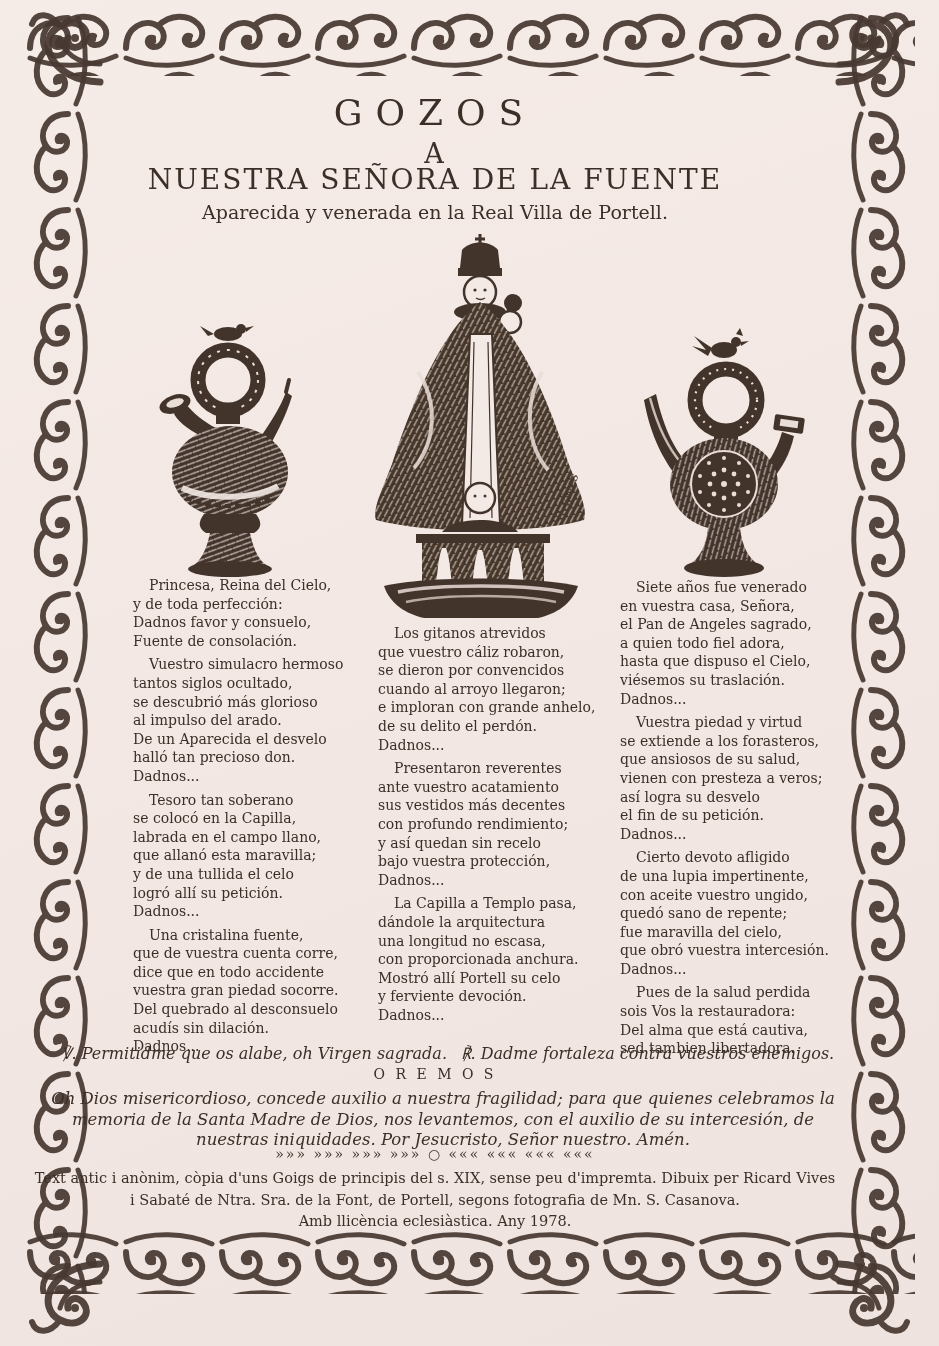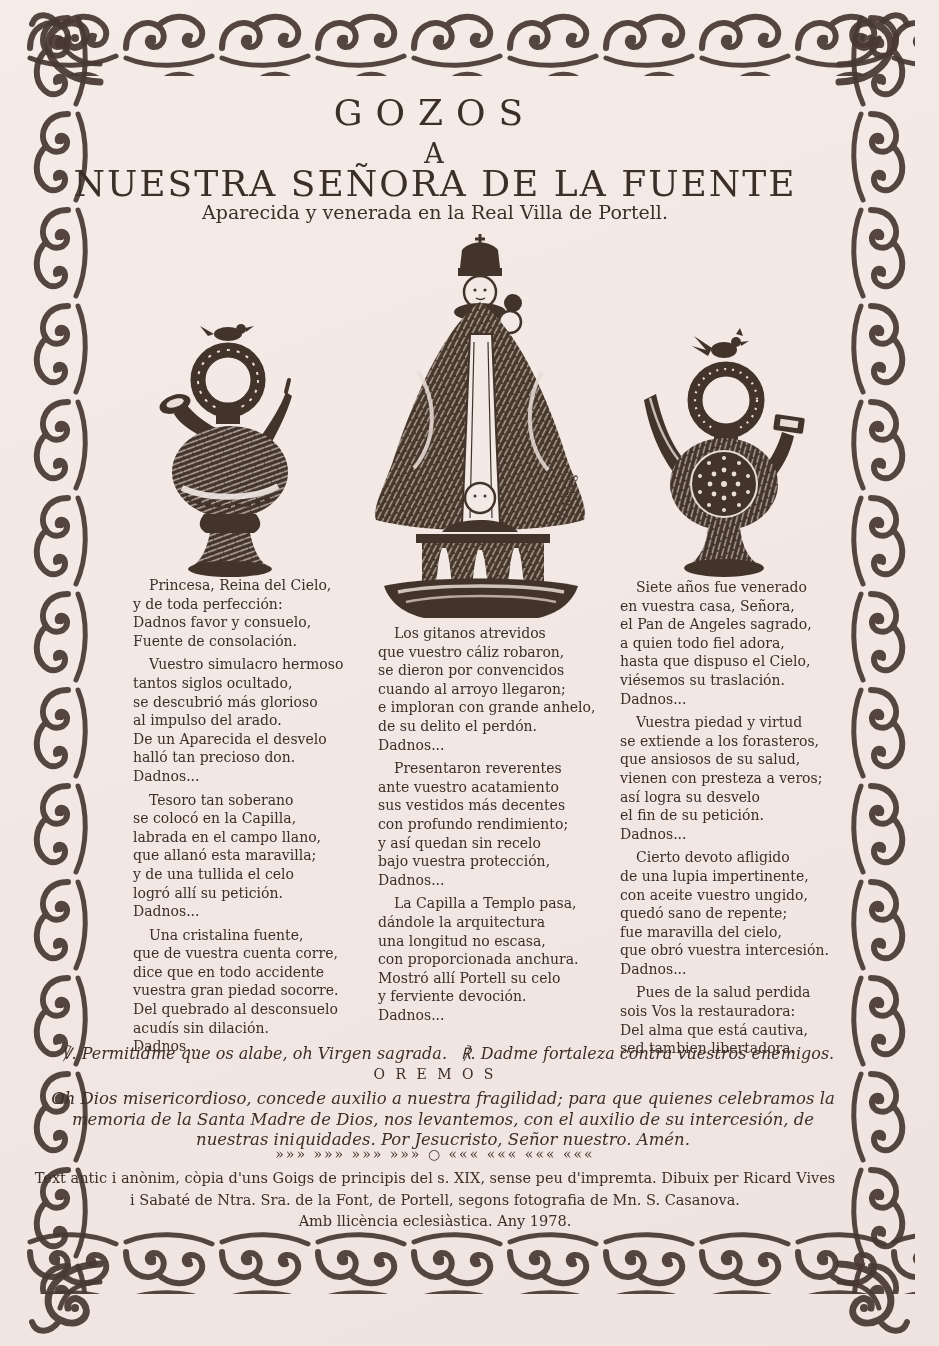--- a/index.html
+++ b/index.html
@@ -10,21 +10,21 @@
     color:#3b2f27;
     font-family:"DejaVu Serif","Liberation Serif",serif;
   }
   .abs{position:absolute;}
   
   .b-strip{position:absolute;opacity:.92;}
   
   .t-center{position:absolute;left:0;width:870px;text-align:center;white-space:nowrap;}
   .title1{top:92px;font-size:36px;letter-spacing:13px;}
   .title2{top:138px;font-size:27px;letter-spacing:2px;}
-  .title3{top:163px;font-size:36px;letter-spacing:2px;}
+  .title3{top:163px;font-size:28px;letter-spacing:2px;}
   .subtitle{top:201px;font-size:19px;}
   
   .col{position:absolute;width:242px;font-size:14px;line-height:18.6px;}
   .col p.stanza{margin:0 0 5px 0;}
   .line{display:block;white-space:nowrap;}
   .line.first{padding-left:16px;}
   .line.em{}
   #col-left{left:133px;top:576px;}
   #col-middle{left:378px;top:624px;}
   #col-right{left:620px;top:578px;}

